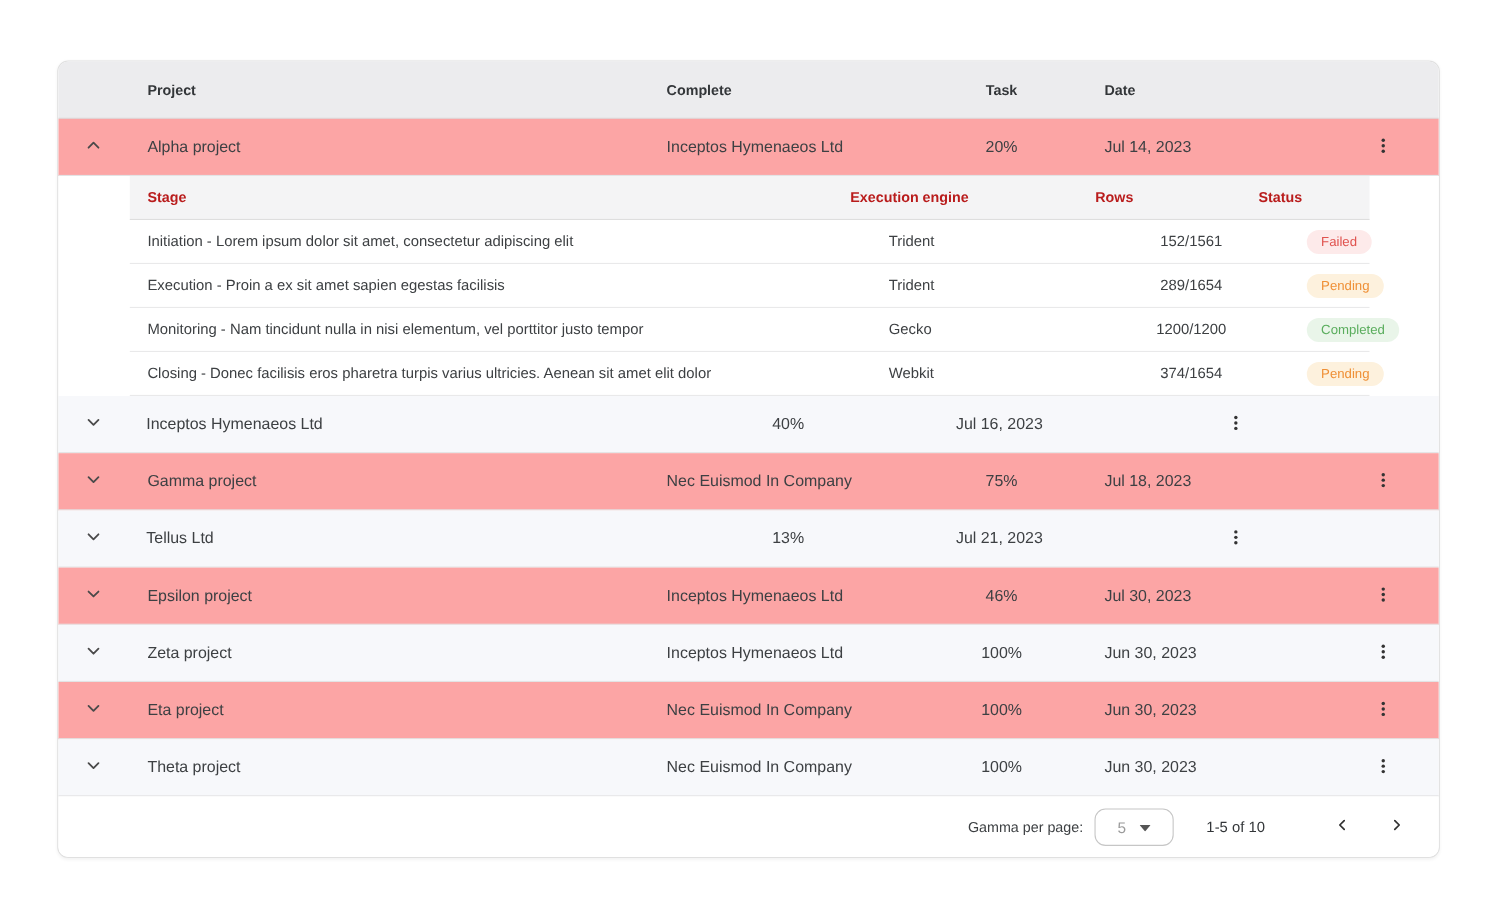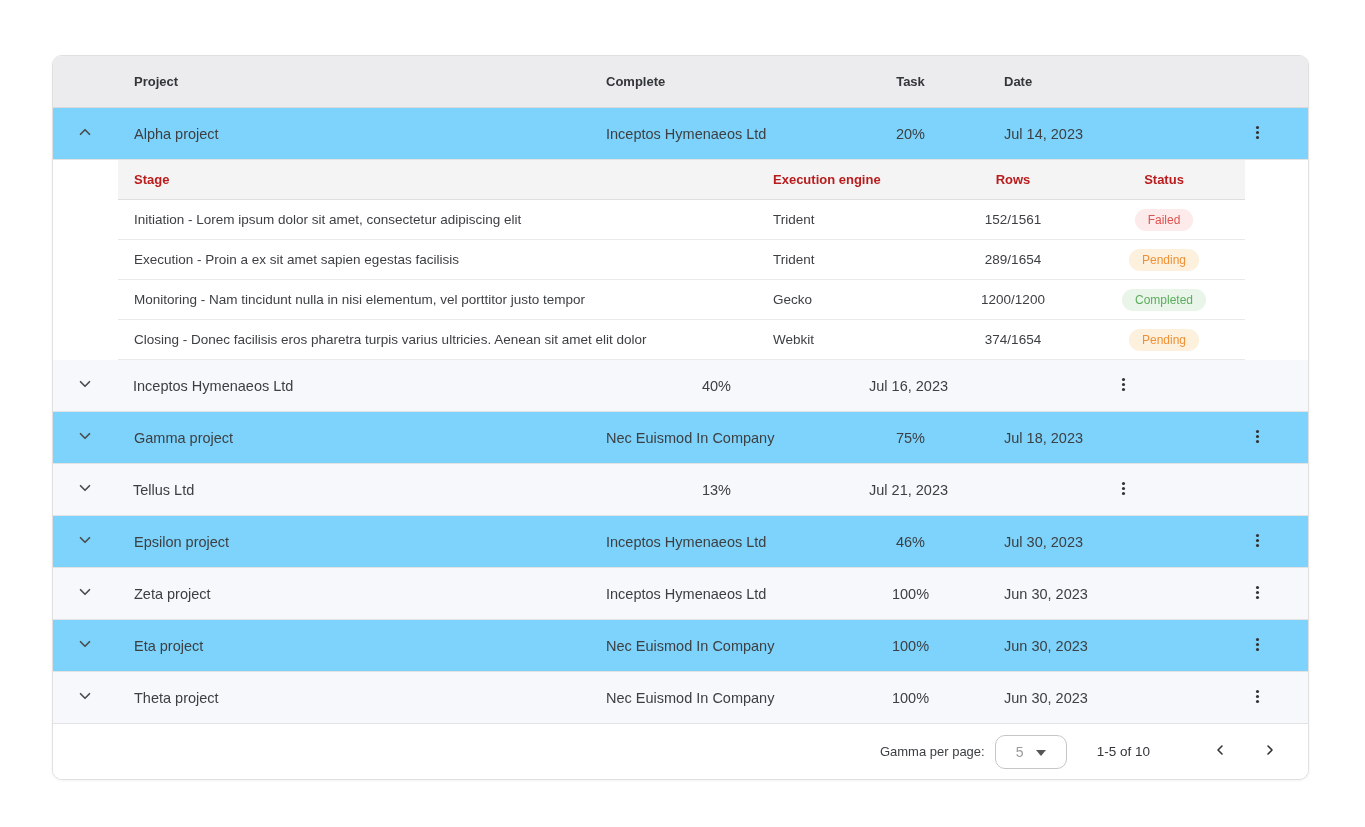--- a/index.html
+++ b/index.html
@@ -9,40 +9,40 @@
   .card {
     position: absolute; left: 52px; top: 55px; width: 1257px;
     background: #fff; border: 1px solid #e0e0e0; border-radius: 10px;
     box-shadow: 0 1px 3px rgba(0,0,0,0.05); overflow: hidden;
   }
 
   
   .main-grid { display: grid; grid-template-columns: 64px 473px 253px 135px 196px 1fr; align-items: center; }
   .thead { height: 52px; background: #ececee; border-bottom: 1px solid #d9d9d9;
     font-size: 13px; font-weight: 700; color: #333639; }
-  .trow { height: 52px; background: #7dd3fc; border-bottom: 1px solid #e3e3e4;
+  .trow { height: 52px; background: #fca5a5; border-bottom: 1px solid #e3e3e4;
     font-size: 14.5px; color: #3d4043; }
   .trow.alt { background: #f7f8fb; }
   .c-project { padding-left: 17px; white-space: nowrap; overflow: hidden; }
   .c-complete { padding-left: 16px; white-space: nowrap; overflow: hidden; }
   .c-task { text-align: center; }
   .c-date { padding-left: 26px; white-space: nowrap; }
   .c-actions { justify-self: end; padding-right: 36px; }
   .c-expand { justify-self: center; }
 
   .icon-btn { width: 30px; height: 30px; border: none; background: transparent;
     display: flex; align-items: center; justify-content: center; cursor: pointer; border-radius: 50%; }
 
   
   .detail { padding: 0 63px 0 65px; background: #fff; }
   .nested-grid { display: grid; grid-template-columns: 639px 186px 140px 1fr; align-items: center; }
   .nested-head { height: 40px; background: #f4f4f5; border-bottom: 1px solid #dedede;
     font-size: 13px; font-weight: 700; color: #b91c1c; }
   .nested-row { height: 40px; background: #fff; border-bottom: 1px solid #e9e9ea;
-    font-size: 13.5px; color: #3d4043; }
+    font-size: 13.5px; color: #3d4043; gap: 35px; }
   .n-stage { padding-left: 16px; white-space: nowrap; overflow: hidden; }
   .n-engine { padding-left: 16px; }
   .n-score { text-align: center; }
   .n-status { display: flex; justify-content: center; }
 
   .badge { display: inline-flex; align-items: center; height: 22px; padding: 0 13px;
     border-radius: 11px; font-size: 12px; white-space: nowrap; }
   .badge[data-status="Failed"]    { background: #fdeaea; color: #e0524e; }
   .badge[data-status="Pending"]   { background: #fdf1dd; color: #ef9037; }
   .badge[data-status="Completed"] { background: #e9f5e9; color: #5aad5d; }

